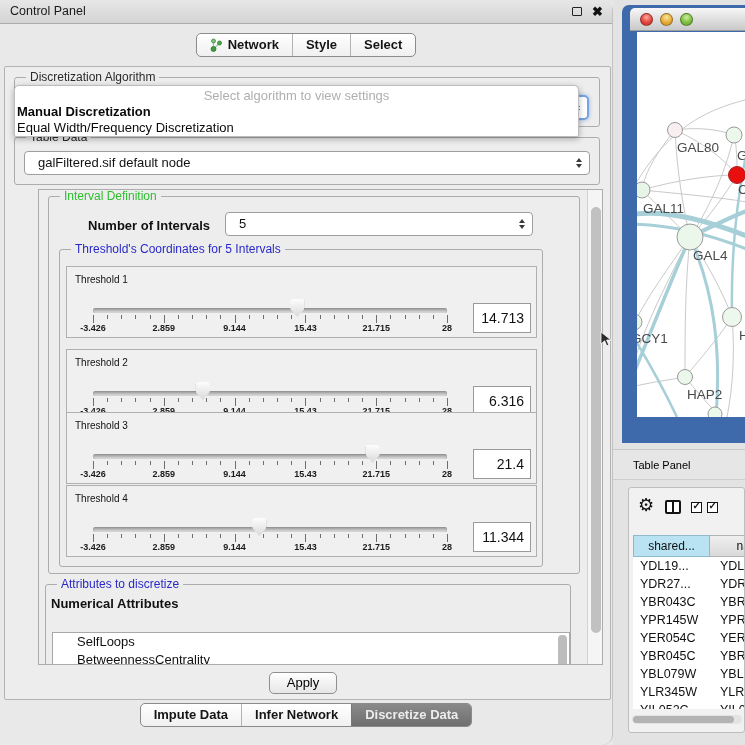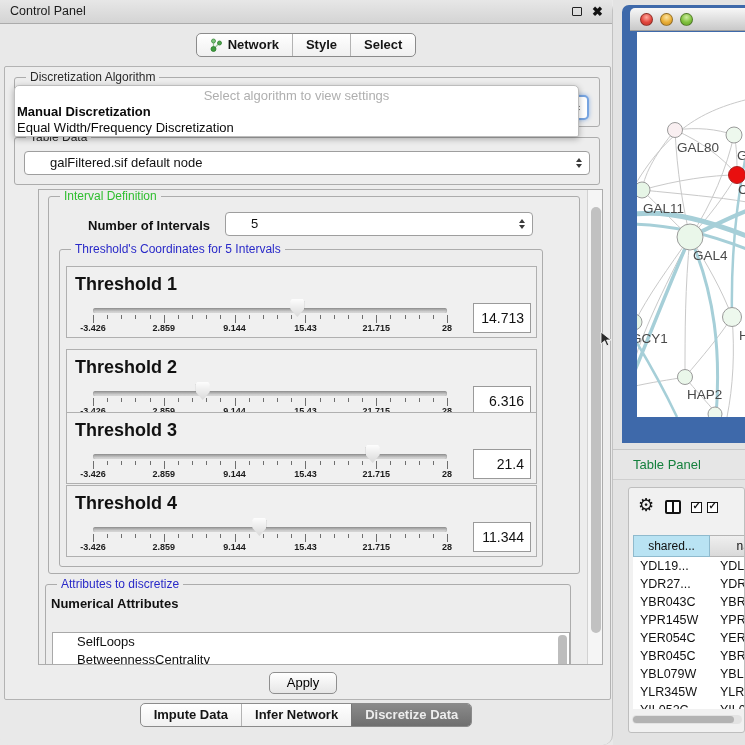--- a/index.html
+++ b/index.html
@@ -29,21 +29,21 @@
   .main-panel { position:absolute; left:4px; top:66px; width:607px; height:634px;
                 background:#EDEDED; border:1px solid #B3B3B3; border-radius:2px; }
 
   .grp { position:absolute; border:1px solid #ACACAC; border-radius:3px; }
   .grp-title { position:absolute; top:-8px; left:11px; background:#EDEDED; padding:0 4px;
                font-size:12px; line-height:15px; color:#2A2A2A; white-space:nowrap; }
   .t-green { color:#2FBE2F; } .t-blue { color:#2929C8; }
 
   .grp-algo { left:9px; top:10px; width:586px; height:50px; }
   .combo { position:absolute; background:#fff; border:1px solid #9E9E9E; border-radius:4px;
-           font-size:13px; line-height:22px; padding-left:25px; color:#111; }
+           font-size:13px; line-height:22px; padding-left:13px; color:#111; }
   .combo-focused { left:17px; top:28px; width:567px; height:25px; border:2px solid #77A4E0;
                    border-radius:5px; box-shadow:0 0 4px rgba(119,164,224,.8); z-index:5; }
   .spin { position:absolute; right:7px; top:50%; transform:translateY(-50%);
           display:flex; flex-direction:column; gap:2px; }
   .spin i { display:block; width:0; height:0; border-left:3.5px solid transparent; border-right:3.5px solid transparent; }
   .spin .up { border-bottom:4px solid #3A3A3A; } .spin .dn { border-top:4px solid #3A3A3A; }
 
   .popup { position:absolute; left:9px; top:18px; width:565px; height:52px; background:#fff;
            border:1px solid #BDBDBD; border-radius:5px 5px 2px 2px;
            box-shadow:0 2px 6px rgba(0,0,0,.3); z-index:50; font-size:13px; }
@@ -61,21 +61,21 @@
   .vsb .vthumb { position:absolute; left:2.5px; top:17px; width:10px; height:426px;
                  background:#C1C1C1; border-radius:5px; }
 
   .grp-interval { left:9px; top:6px; width:532px; height:378px; }
   .noi-label { position:absolute; left:39px; top:21px; font-size:13px; font-weight:bold; }
   .combo-noi { left:176px; top:15px; width:308px; height:24px; }
 
   .grp-thresholds { left:10px; top:52px; width:484px; height:318px; }
   .th-panel { position:absolute; left:6px; width:471px; height:72px;
               background:#F0F0F0; border:1px solid #B0B0B0; }
-  .th-label { position:absolute; left:8px; top:7px; font-size:18px; font-weight:bold; }
+  .th-label { position:absolute; left:8px; top:7px; font-size:10px; font-weight:normal; }
   .slider { position:absolute; inset:0; }
   .track { position:absolute; left:26px; top:41px; width:354px; height:5px; border-radius:3px;
            background:linear-gradient(180deg,#8F8F8F,#E6E6E6); box-shadow:inset 0 0 1px #777; }
   .thumb { position:absolute; top:32px; width:14px; height:18px;
            background:linear-gradient(180deg,#FDFDFD,#D9D9D9);
            clip-path:polygon(10% 0,90% 0,100% 12%,100% 55%,50% 100%,0 55%,0 12%);
            filter:drop-shadow(0 0 1px #777); }
   .ticks { position:absolute; left:0; top:48px; width:100%; height:9px; }
   .tick { position:absolute; top:0; width:1px; height:4px; background:#6E6E6E; }
   .tick.major { height:8px; }
@@ -105,21 +105,21 @@
                  border-bottom:1px solid #9E9E9E; }
   .light { position:absolute; top:5px; width:13px; height:13px; border-radius:50%; border:1px solid rgba(0,0,0,.35); }
   .light.r { left:10px; background:radial-gradient(circle at 50% 30%, #FFA99E 0%, #E2463D 55%, #B9362C 100%); }
   .light.y { left:30px; background:radial-gradient(circle at 50% 30%, #FBE3A0 0%, #E9AE36 55%, #C08A2A 100%); }
   .light.g { left:50px; background:radial-gradient(circle at 50% 30%, #CDEC9E 0%, #7FC13E 55%, #619C2C 100%); }
   .nw-canvas { position:absolute; left:15px; top:27px; width:108px; height:385px; background:#fff; overflow:hidden; }
   .nw-canvas svg text { font-family:"Liberation Sans",sans-serif; font-size:13.5px; fill:#4A4A4A; }
 
   .tp-bar { position:absolute; left:613px; top:449px; width:132px; height:31px; background:#E6E6E6;
             border-top:1px solid #C8C8C8; border-bottom:1px solid #CFCFCF; }
-  .tp-title { position:absolute; left:20px; top:0; line-height:30px; font-size:13px; color:#15803d;text-align:center; }
+  .tp-title { position:absolute; left:20px; top:0; line-height:30px; font-size:11px; color:#000000;text-align:center; }
 
   .tp-panel { position:absolute; left:628px; top:487px; width:117px; height:246px;
               background:#F1F1F1; border:1px solid #BEBEBE; border-radius:3px; overflow:hidden; }
   .gear { position:absolute; left:9px; top:8px; font-size:18px; line-height:18px; color:#141414; }
   .split-icon { position:absolute; left:36px; top:12px; width:16px; height:14px;
                 border:2px solid #141414; background:#fff; border-radius:2px; }
   .split-icon::after { content:""; position:absolute; left:5px; top:0; width:2px; height:10px; background:#141414; }
   .cbx { position:absolute; top:14px; width:11px; height:11px; border:1.6px solid #141414; background:#fff; }
   .cbx::after { content:"✓"; position:absolute; left:0.5px; top:-3px; font-size:10px; font-weight:bold; color:#141414; }
   .cbx.c1 { left:62px; } .cbx.c2 { left:78px; }

